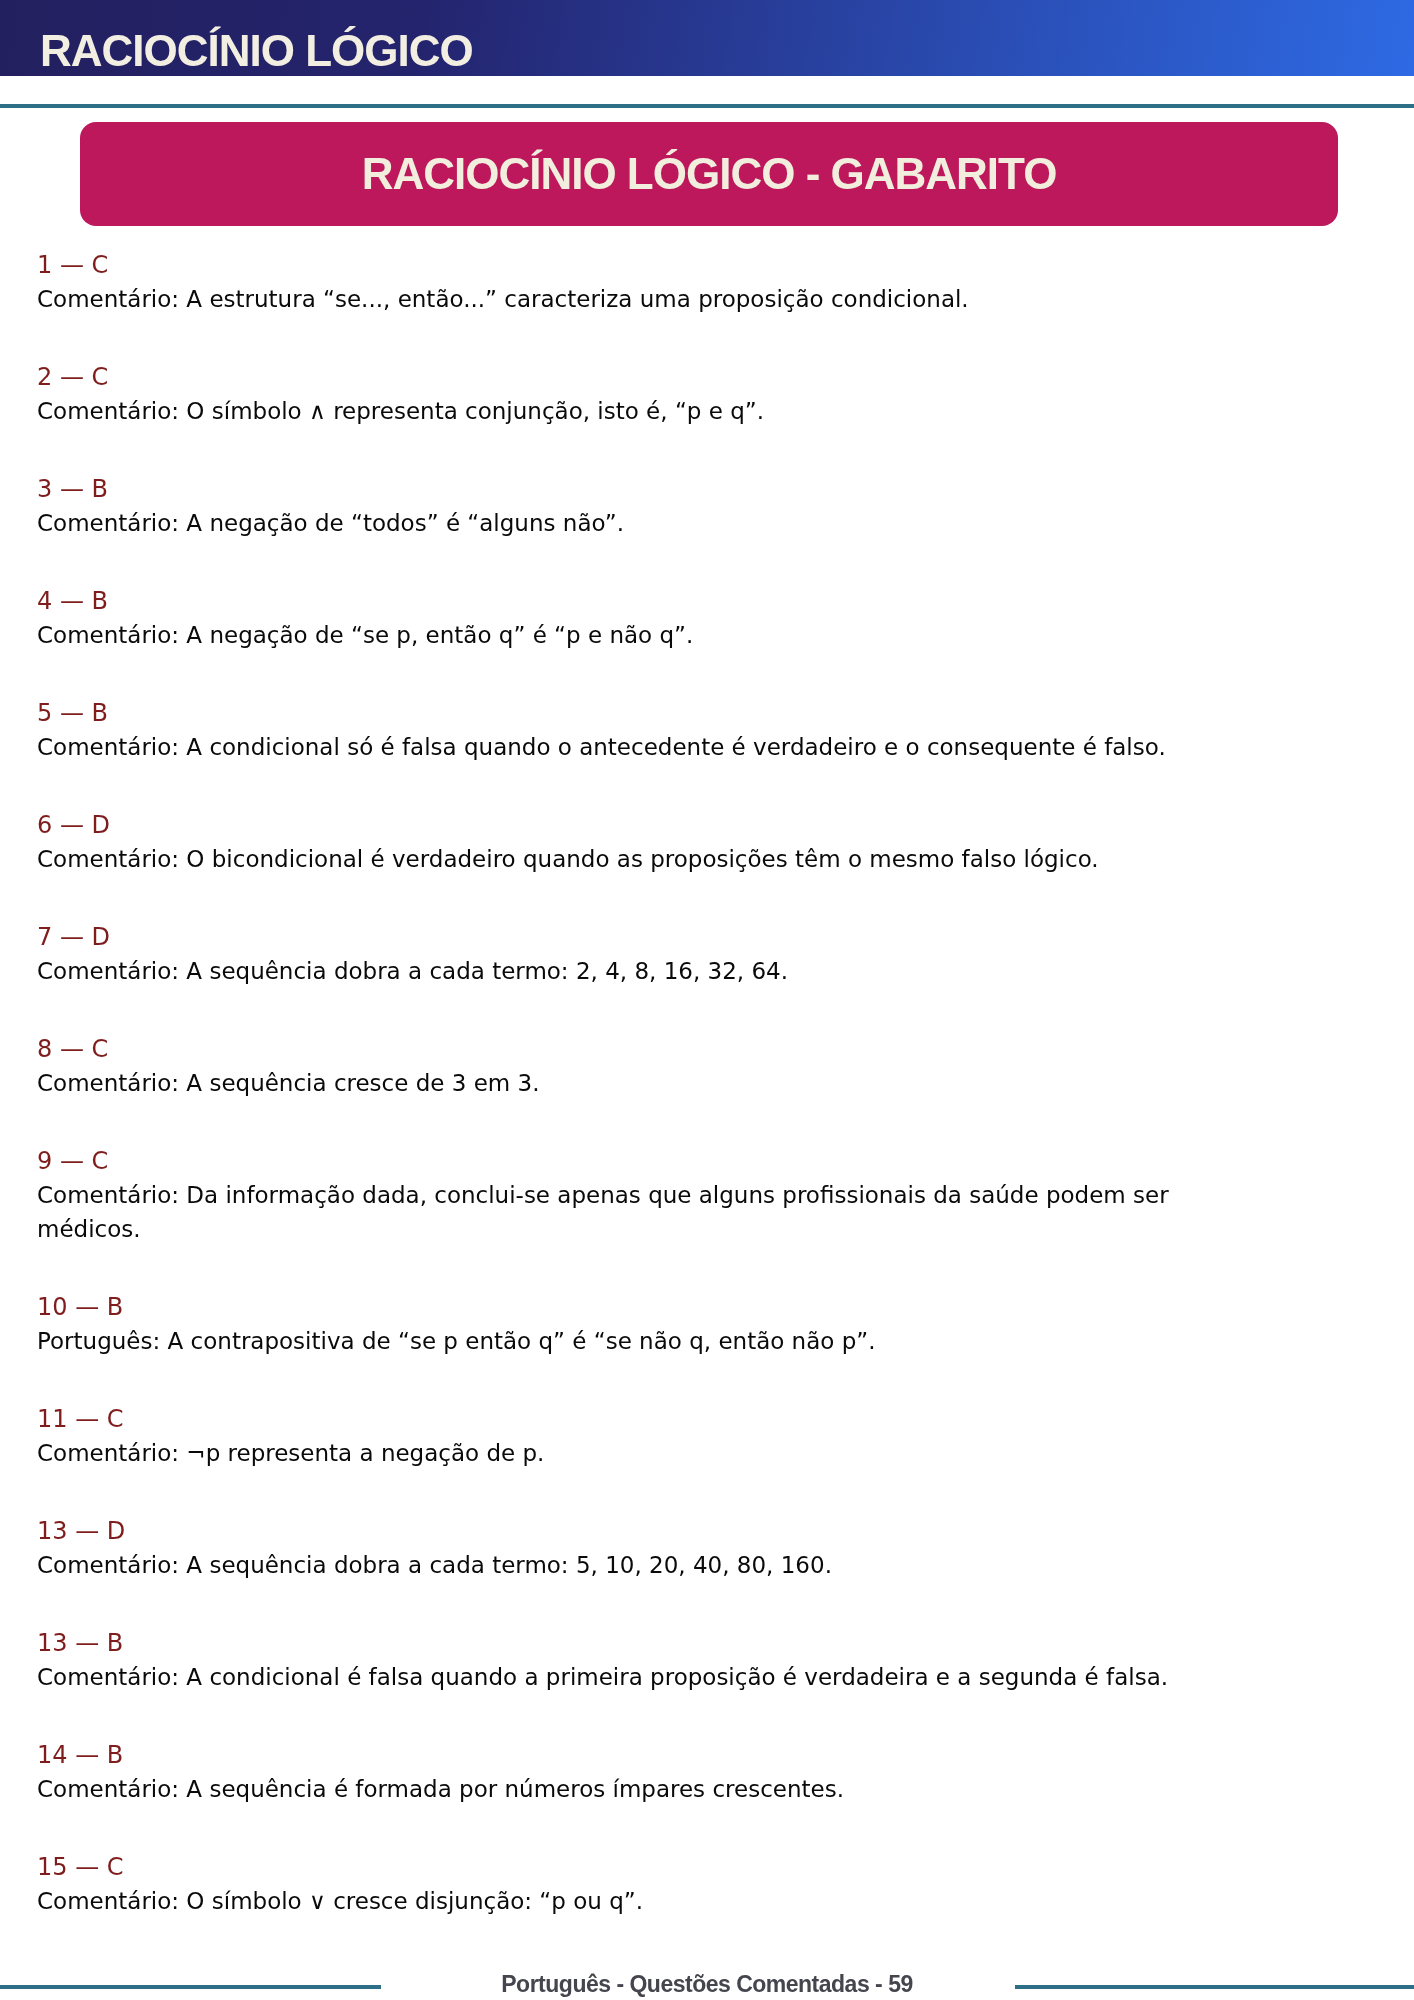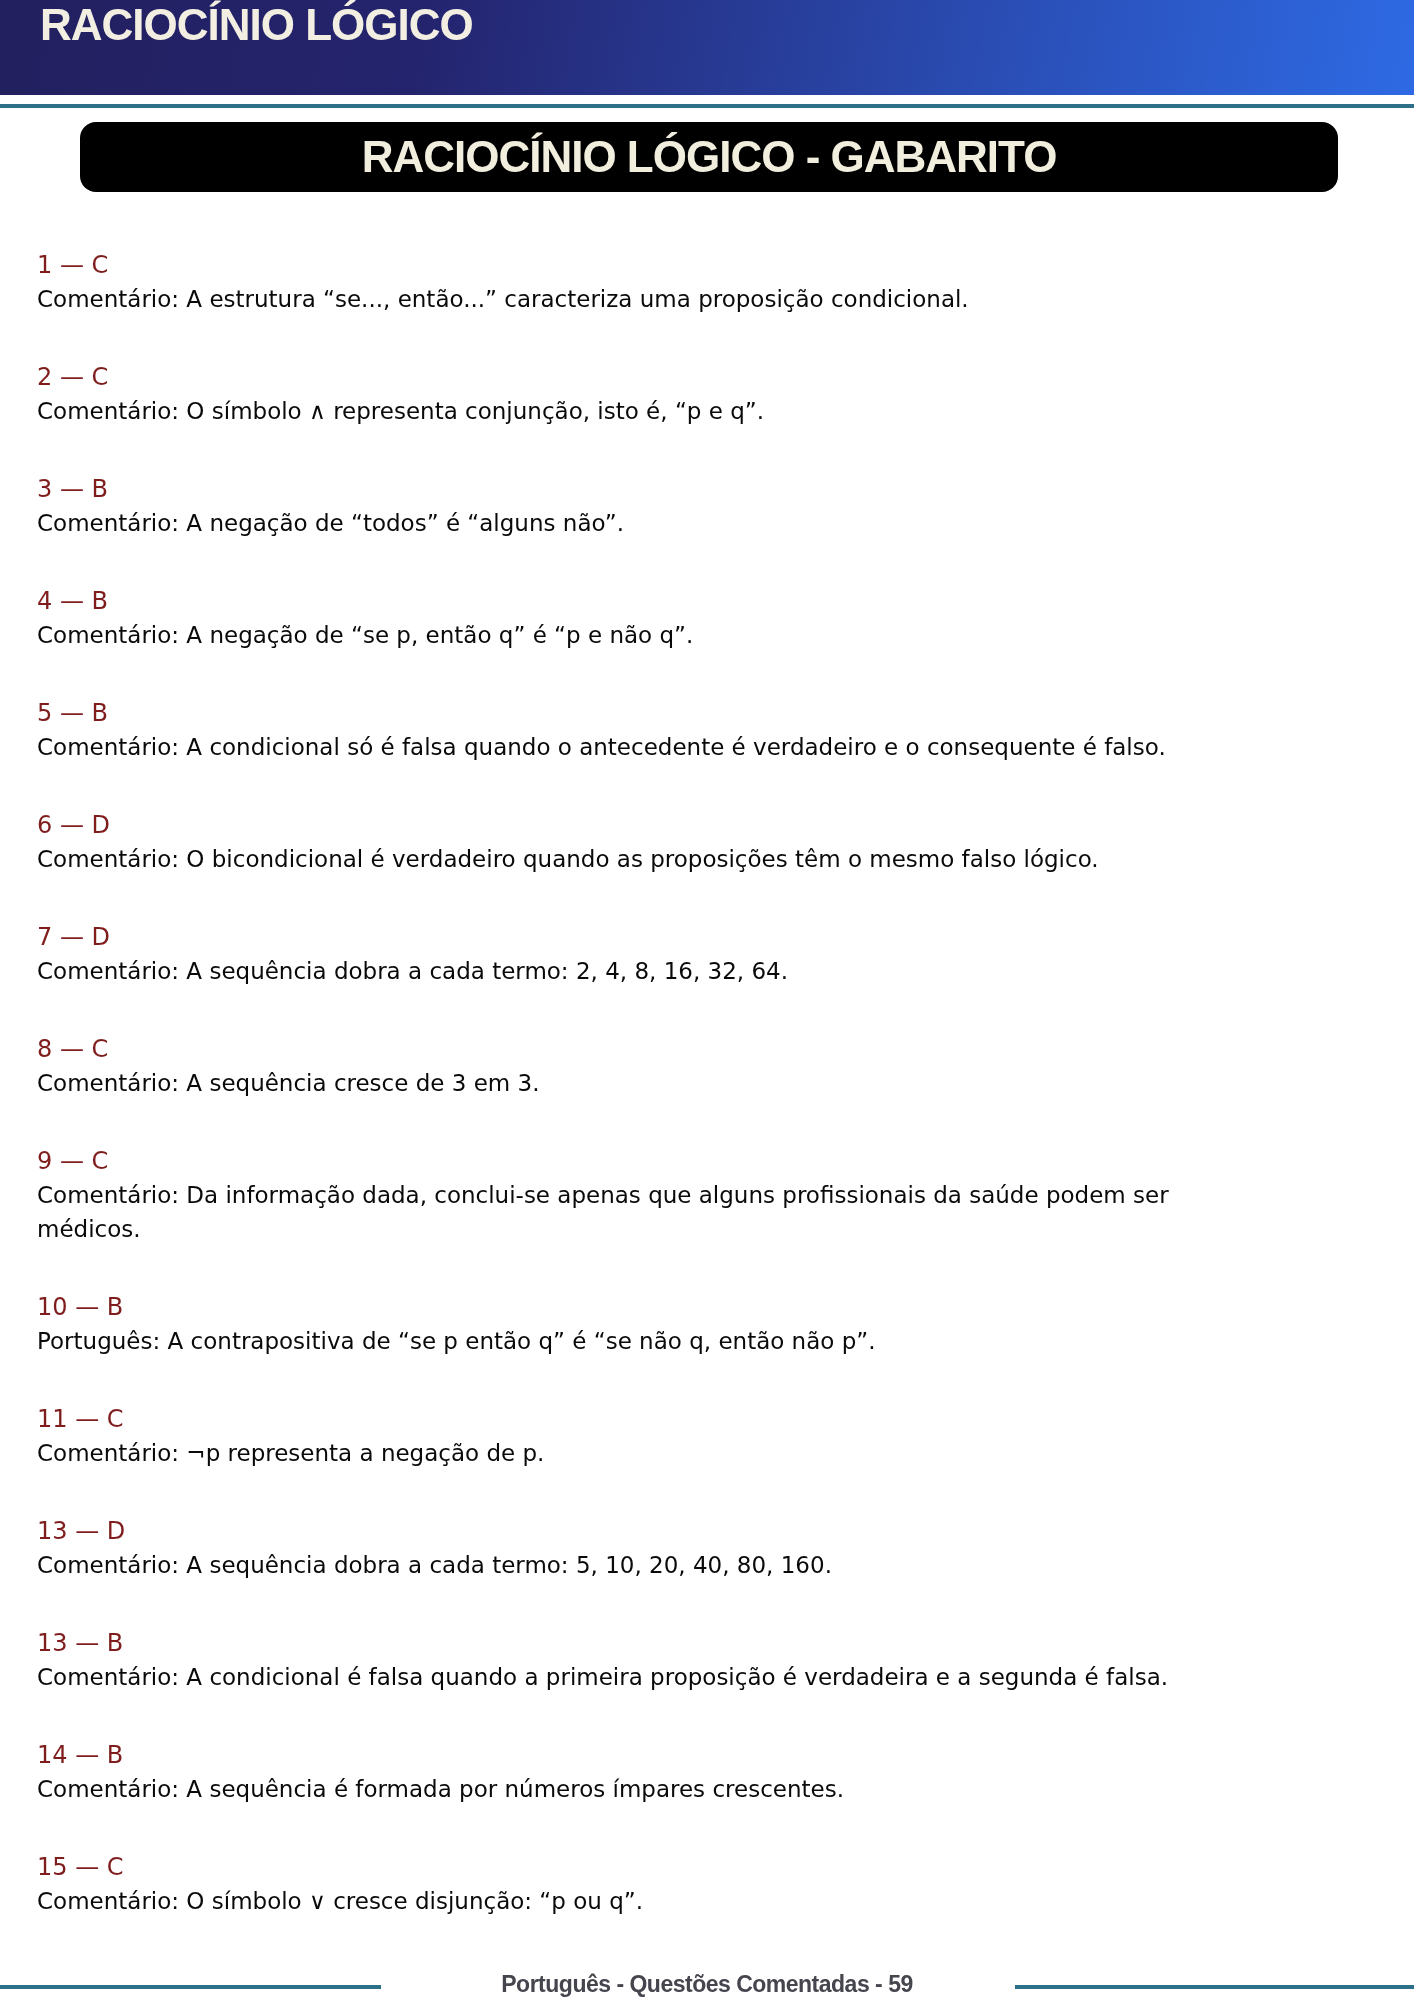--- a/index.html
+++ b/index.html
@@ -10,24 +10,24 @@
     position: relative;
     font-family: "DejaVu Sans", sans-serif;
     overflow: hidden;
   }
 
   
   .header-bar {
     position: absolute;
     top: 0; left: 0;
     width: 1414px;
-    height: 95px;
+    height: 76px;
     background: linear-gradient(100deg, #23205f 0%, #24246e 30%, #2a4db4 70%, #2e6ae4 100%);
     display: flex;
-    align-items: flex-start;
+    align-items: flex-end;
   }
   .header-bar .title {
     margin-left: 40px;
     font-family: "Liberation Sans", sans-serif;
     font-weight: bold;
     font-size: 44px;
     letter-spacing: -1px;
     color: #f2efe2;
   }
 
@@ -39,22 +39,22 @@
     height: 4px;
     background: #2e6f88;
   }
 
   
   .gabarito-banner {
     position: absolute;
     top: 122px;
     left: 80px;
     width: 1258px;
-    height: 70px;
-    background: #000000;
+    height: 104px;
+    background: #be185d;
     border-radius: 16px;
     display: flex;
     align-items: center;
     justify-content: center;
   }
   .gabarito-banner .banner-title {
     font-family: "Liberation Sans", sans-serif;
     font-weight: bold;
     font-size: 44px;
     letter-spacing: -1px;

